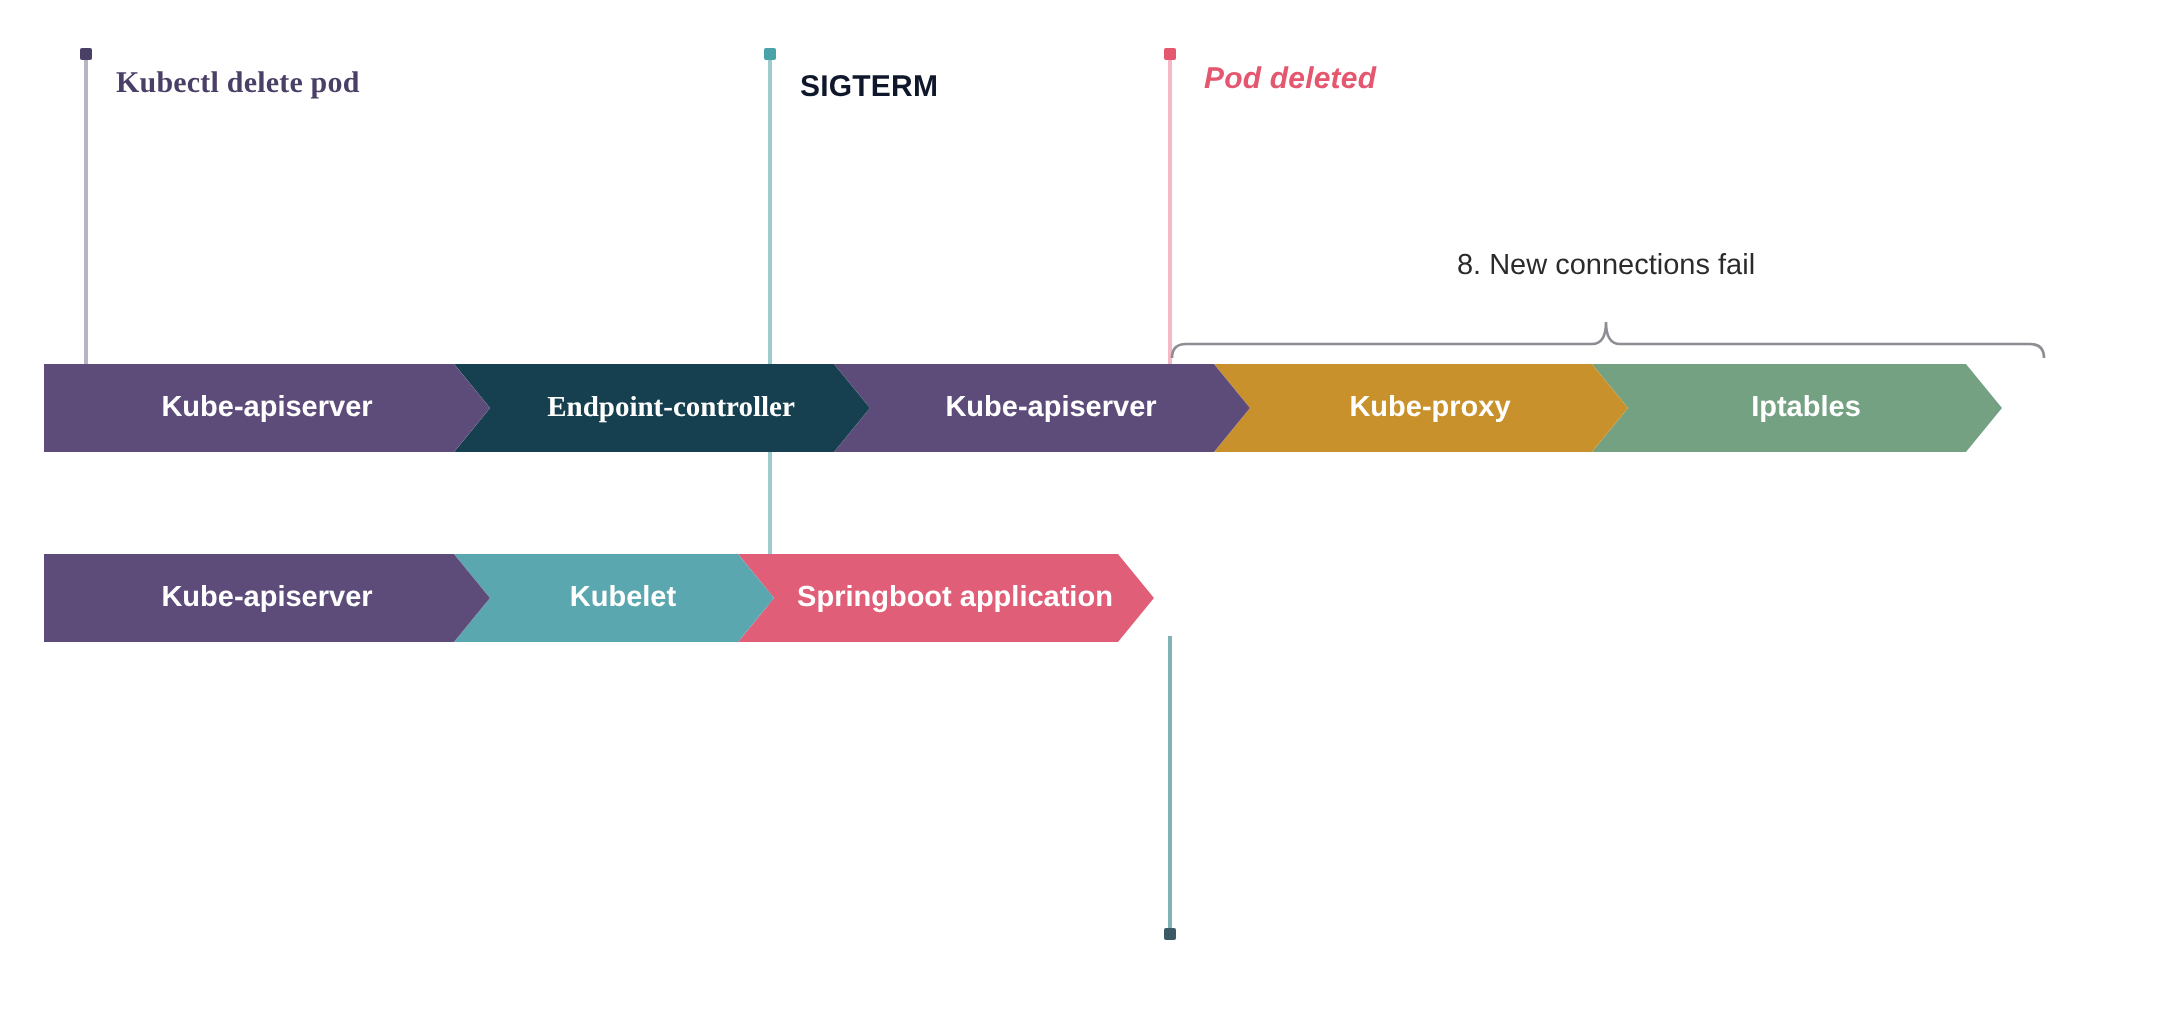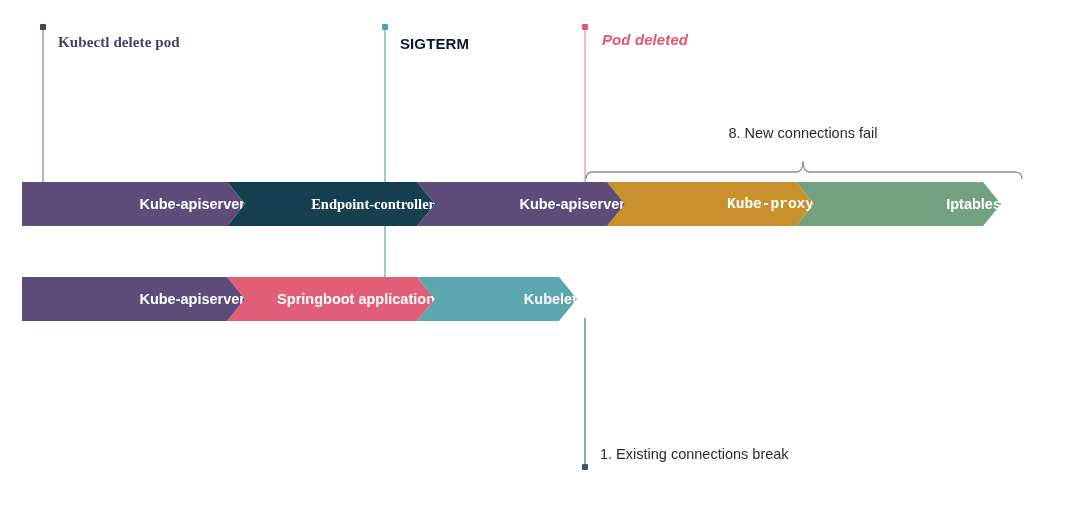--- a/index.html
+++ b/index.html
@@ -15,21 +15,21 @@
   
   .marker{position:absolute;}
   .marker .stem{position:absolute;left:0;top:0;width:2px;height:100%;}
   .marker .cap{position:absolute;left:-2px;top:0;width:6px;height:6px;border-radius:1px;}
   .marker-label{position:absolute;font-size:15px;font-weight:bold;letter-spacing:0.1px;white-space:nowrap;}
 
   
   .row{position:absolute;display:flex;align-items:stretch;}
   .chev{
     position:relative;
-    display:flex;align-items:center;justify-content:flex-end;
+    display:flex;align-items:center;justify-content:center;
     color:#ffffff;
     font-size:14.5px;font-weight:bold;
     white-space:nowrap;
     box-sizing:border-box;
   }
   .chev .lbl{position:relative;z-index:2;pointer-events:none;}
 
   
   .annot{position:absolute;font-size:14.5px;color:#2b2b2b;white-space:nowrap;}
   .bracket{position:absolute;}
@@ -60,39 +60,38 @@
       <div class="chev" style="width: 223px; background: rgb(93, 76, 122); margin-left: 0px; z-index: 20; clip-path: polygon(0% 0%, 0% 100%, calc(100% - 18px) 100%, 100% 50%, calc(100% - 18px) 0%);">
         <span class="lbl">Kube-apiserver</span>
       </div>
       <div class="chev" style="width: 208px; background: rgb(22, 64, 79); margin-left: -18px; z-index: 19; clip-path: polygon(0% 0%, 18px 50%, 0% 100%, calc(100% - 18px) 100%, 100% 50%, calc(100% - 18px) 0%); font-family: Liberation Serif, serif;">
         <span class="lbl" style="margin-left: 9px;">Endpoint-controller</span>
       </div>
       <div class="chev" style="width: 208px; background: rgb(93, 76, 122); margin-left: -18px; z-index: 18; clip-path: polygon(0% 0%, 18px 50%, 0% 100%, calc(100% - 18px) 100%, 100% 50%, calc(100% - 18px) 0%);">
         <span class="lbl" style="margin-left: 9px;">Kube-apiserver</span>
       </div>
       <div class="chev" style="width: 207px; background: rgb(200, 145, 43); margin-left: -18px; z-index: 17; clip-path: polygon(0% 0%, 18px 50%, 0% 100%, calc(100% - 18px) 100%, 100% 50%, calc(100% - 18px) 0%);">
-        <span class="lbl" style="margin-left: 9px; font-family: Liberation Mono, monospace;">Kube-proxy</span>
+        <span class="lbl" style="margin-left: 9px;">Kube-proxy</span>
       </div>
       <div class="chev" style="width: 205px; background: rgb(116, 161, 130); margin-left: -18px; z-index: 16; clip-path: polygon(0% 0%, 18px 50%, 0% 100%, calc(100% - 18px) 100%, 100% 50%, calc(100% - 18px) 0%);">
         <span class="lbl" style="margin-left: 9px;">Iptables</span>
       </div>
     </div>
     <div class="row" style="left: 22px; top: 277px; height: 44px;">
       <div class="chev" style="width: 223px; background: rgb(93, 76, 122); margin-left: 0px; z-index: 20; clip-path: polygon(0% 0%, 0% 100%, calc(100% - 18px) 100%, 100% 50%, calc(100% - 18px) 0%);">
         <span class="lbl">Kube-apiserver</span>
       </div>
+      <div class="chev" style="width: 160px; background: rgb(91, 167, 176); margin-left: -18px; z-index: 19; clip-path: polygon(0% 0%, 18px 50%, 0% 100%, calc(100% - 18px) 100%, 100% 50%, calc(100% - 18px) 0%);">
+        <span class="lbl" style="margin-left: 9px;">Kubelet</span>
+      </div>
       <div class="chev" style="width: 208px; background: rgb(224, 94, 120); margin-left: -18px; z-index: 18; clip-path: polygon(0% 0%, 18px 50%, 0% 100%, calc(100% - 18px) 100%, 100% 50%, calc(100% - 18px) 0%);">
         <span class="lbl" style="margin-left: 9px;">Springboot application</span>
-      </div>
-      <div class="chev" style="width: 160px; background: rgb(91, 167, 176); margin-left: -18px; z-index: 19; clip-path: polygon(0% 0%, 18px 50%, 0% 100%, calc(100% - 18px) 100%, 100% 50%, calc(100% - 18px) 0%);">
-        <span class="lbl" style="margin-left: 9px;">Kubelet</span>
       </div>
     </div>
     <svg class="bracket" width="440" height="30" style="position: absolute; left: 584px; top: 150px;">
       <path d="M 2 28 L 2 29 M 2 29 Q 2 22 9 22 L 212 22 Q 219 22 219 11 Q 219 22 226 22 L 431 22 Q 438 22 438 29 L 438 28" fill="none" stroke="#8d8d93" stroke-width="1.3"></path>
     </svg>
     <div class="annot" style="left: 803px; transform: translateX(-50%); top: 125px;">8. New connections fail</div>
     <div class="tail" style="left: 584px; top: 318px; width: 2px; height: 150px;">
       <div class="tstem" style="background: rgb(127, 179, 181);"></div>
       <div class="tdot" style="background: rgb(60, 90, 102);"></div>
     </div>
-    <div class="annot" style="left: 600px; top: 446px;">1. Existing connections break</div>
   </div>
 
 </body></html>

